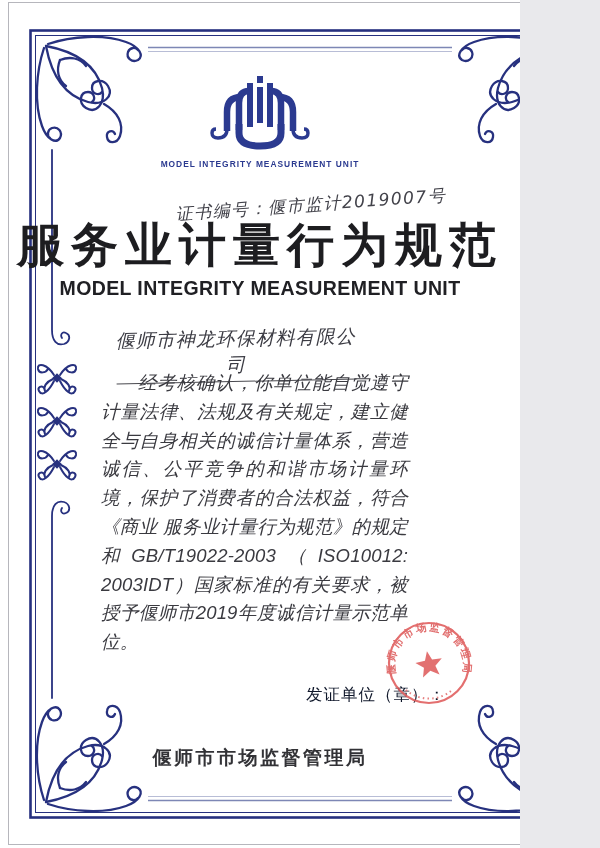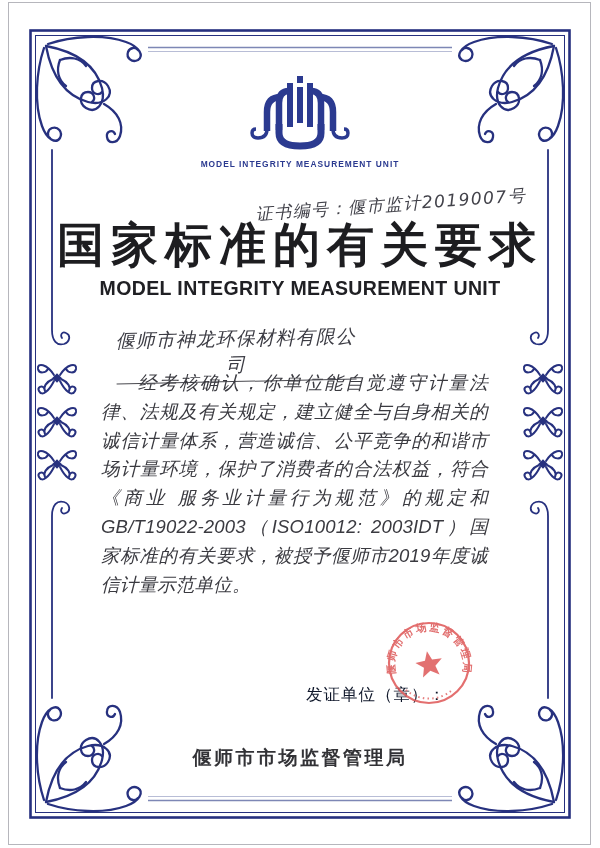--- a/index.html
+++ b/index.html
@@ -1,17 +1,17 @@
 <!DOCTYPE html>
 <html><head>
 <meta charset="utf-8">
 <style>
   html,body{margin:0;padding:0;background:#e9e9ec;}
   .page{
-    position:relative;width:600px;height:848px;background:#ffffff;
+    position:relative;width:520px;height:848px;background:#ffffff;
     overflow:hidden;font-family:"Liberation Sans",sans-serif;
   }
   .border-svg{position:absolute;left:0;top:0;width:600px;height:848px;}
   
   .logo-wrap{position:absolute;top:76px;left:0;right:0;text-align:center;}
   .logo-caption{
     margin-top:5px;font-size:8.4px;font-weight:bold;letter-spacing:1px;
     color:#2b3a90;font-family:"Liberation Sans",sans-serif;
   }
   
@@ -124,21 +124,21 @@
         <path d="M23,53 Q23,62 14,62 Q8,62 8,57 Q8,53 12,53"></path>
         <path d="M89,53 Q89,62 98,62 Q104,62 104,57 Q104,53 100,53"></path>
       </g>
       <path d="M35,48 V57 Q35,70 56,70 Q77,70 77,57 V48" fill="none" stroke="#2b3a90" stroke-width="7"></path>
     </svg>
     <div class="logo-caption">MODEL INTEGRITY MEASUREMENT UNIT</div>
   </div>
 
   <div class="cert-no">证书编号：偃市监计2019007号</div>
 
-  <h1 class="title-cn">国家标准的有关要求</h1>
+  <h1 class="title-cn">服务业计量行为规范</h1>
   <div class="title-en">MODEL INTEGRITY MEASUREMENT UNIT</div>
 
   <div class="recipient">偃师市神龙环保材料有限公司</div>
 
   <p class="body-par">经考核确认，你单位能自觉遵守计量法律、法规及有关规定，建立健全与自身相关的诚信计量体系，营造诚信、公平竞争的和谐市场计量环境，保护了消费者的合法权益，符合《商业 服务业计量行为规范》的规定和GB/T19022-2003（ISO10012: 2003IDT）国家标准的有关要求，被授予偃师市2019年度诚信计量示范单位。</p>
 
   <div class="issuer-line">发证单位（章）：</div>
 
   <svg class="seal" viewBox="0 0 90 96" xmlns="http://www.w3.org/2000/svg">
     <circle cx="45" cy="48" r="40" fill="none" stroke="#e05c5c" stroke-width="2.2"></circle>

